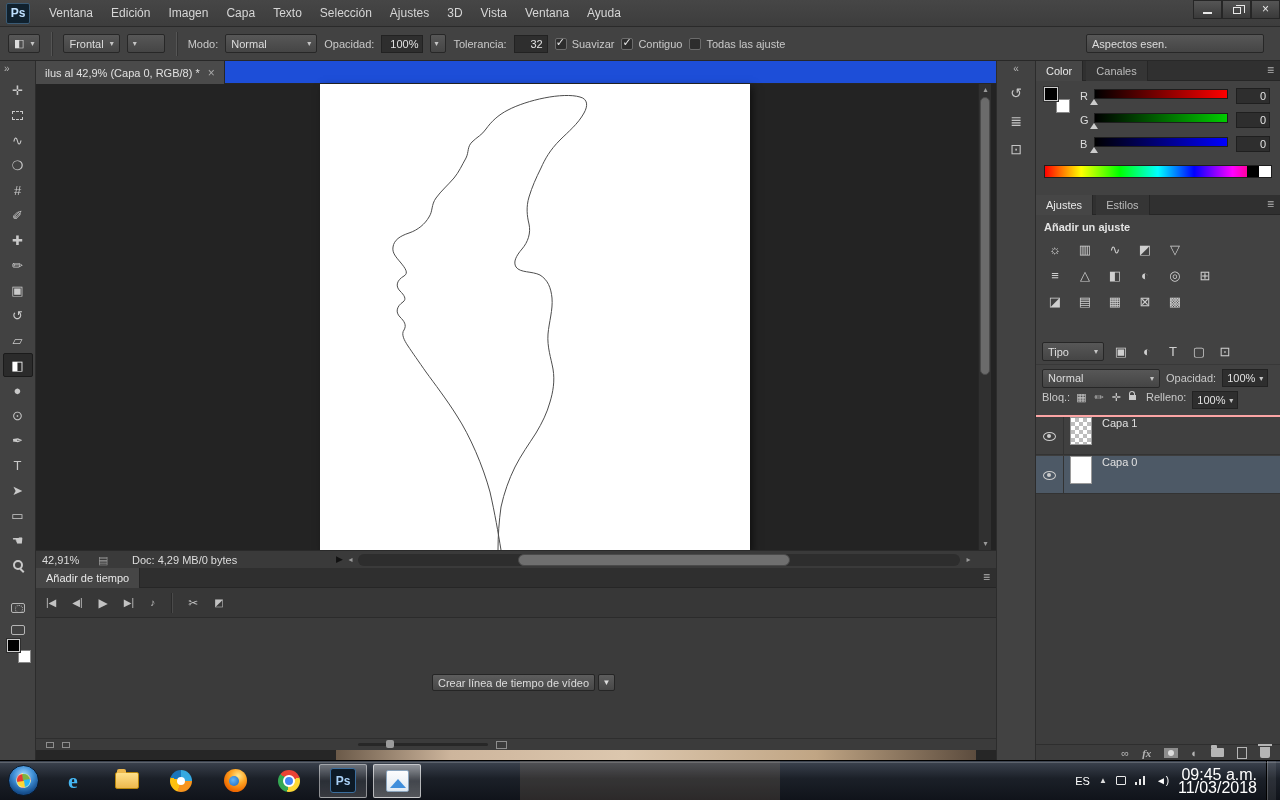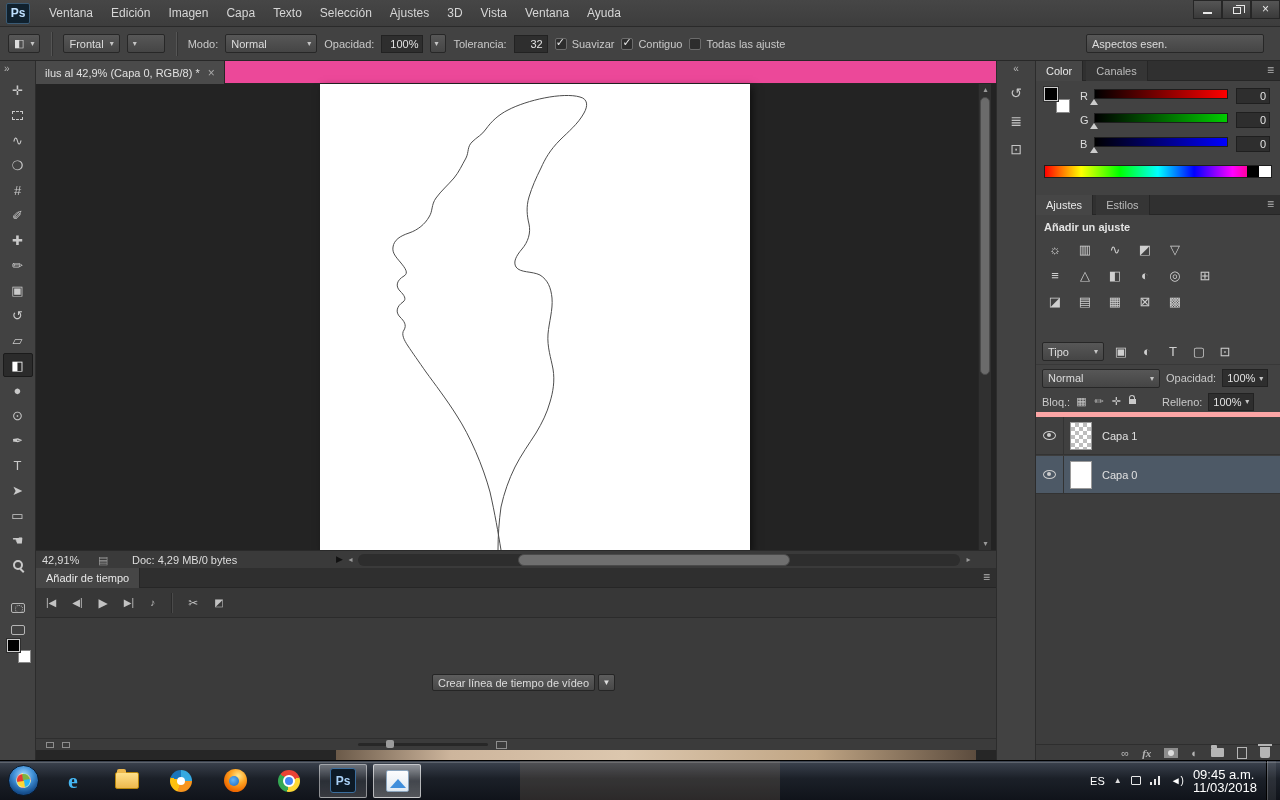--- a/index.html
+++ b/index.html
@@ -35,21 +35,21 @@
   .zoomglass{width:10px;height:10px;border:2px solid #c9c9c9;border-radius:50%;position:relative}
   .zoomglass::after{content:'';position:absolute;width:2px;height:5px;background:#c9c9c9;transform:rotate(-45deg);left:6px;top:6px}
   .swatches{position:absolute;left:7px;top:578px;width:24px;height:24px}
   .sw-bg{position:absolute;right:0;bottom:0;width:13px;height:13px;background:#fff;border:1px solid #888}
   .sw-fg{position:absolute;left:0;top:0;width:13px;height:13px;background:#000;border:1px solid #ccc;box-shadow:0 0 0 1px #2e2e2e}
   .qm{width:14px;height:10px;border:1px solid #b5b5b5;border-radius:2px;position:relative;margin:8px auto 0}
   .qm::after{content:'';position:absolute;left:3px;top:1px;width:6px;height:6px;border:1px dotted #b5b5b5;border-radius:50%}
   .smode{width:14px;height:10px;border:1px solid #b5b5b5;border-radius:2px;margin:12px auto 0}
   
   #docarea{left:36px;top:61px;width:960px;height:507px;background:#232323}
-  #doctabbar{position:absolute;left:0;top:0;width:960px;height:23px;background:#ec4899;border-bottom:1px solid #262626}
+  #doctabbar{position:absolute;left:0;top:0;width:960px;height:23px;background:#1d4ed8;border-bottom:1px solid #262626}
   .doctab{position:absolute;left:0;top:0;height:23px;background:#4a4a4a;border-right:1px solid #262626;display:flex;align-items:center;padding:0 9px;gap:8px;color:#e0e0e0}
   .doctab .x{color:#aaa;font-size:12px}
   #canvasviewport{position:absolute;left:0;top:23px;width:960px;height:466px;background:#232323}
   #canvas{position:absolute;left:284px;top:0;width:430px;height:466px;background:#fff;box-shadow:3px 3px 8px rgba(0,0,0,.55)}
   .vscroll{position:absolute;left:942px;top:0;width:13px;height:466px;background:#303030;border-left:1px solid #262626}
   .vthumb{position:absolute;left:1px;top:13px;width:10px;height:278px;background:#6b6b6b;border:1px solid #4a4a4a;border-radius:5px}
   .scrollarrow{position:absolute;width:13px;height:12px;color:#9a9a9a;font-size:8px;text-align:center;line-height:12px}
   #statusbar{position:absolute;left:0;top:489px;width:960px;height:18px;background:#3a3a3a;border-top:1px solid #2a2a2a}
   .htrack{position:absolute;left:322px;top:3px;width:602px;height:12px;background:#2d2d2d;border-radius:6px}
   .hthumb{position:absolute;left:160px;top:0;width:272px;height:12px;background:#6f6f6f;border:1px solid #4a4a4a;border-radius:6px}
@@ -83,21 +83,21 @@
   .adj{display:inline-flex;width:26px;height:20px;align-items:center;justify-content:center;color:#cfcfcf;font-size:13px}
   .track{position:absolute;height:10px;width:134px;border:1px solid #1d1d1d}
   .track.r{background:linear-gradient(90deg,#000,#f00)}
   .track.g{background:linear-gradient(90deg,#000,#0c0)}
   .track.b{background:linear-gradient(90deg,#000,#00f)}
   .handle{position:absolute;width:0;height:0;border-left:4px solid transparent;border-right:4px solid transparent;border-bottom:6px solid #ccc}
   .chval{position:absolute;width:34px;height:16px;background:#2e2e2e;border:1px solid #1f1f1f;color:#e2e2e2;display:flex;align-items:center;justify-content:flex-end;padding-right:3px}
   .spectrum{position:absolute;left:8px;top:104px;width:228px;height:13px;border:1px solid #1d1d1d;background:linear-gradient(90deg,#f00,#ff0 16%,#0f0 33%,#0ff 50%,#00f 66%,#f0f 83%,#f00)}
   .spec-k{position:absolute;right:12px;top:0;width:12px;height:11px;background:#000}
   .spec-w{position:absolute;right:0;top:0;width:12px;height:11px;background:#fff}
-  .lrow{position:absolute;left:0;width:244px;height:38px;background:#404040;border-bottom:1px solid #333;display:flex;align-items:center}
+  .lrow{position:absolute;left:0;width:244px;height:38px;background:#404040;border-bottom:1px solid #333;display:flex;align-items:flex-start}
   .lrow.selected{background:#4d5966}
   .eyebox{width:28px;height:38px;border-right:1px solid #333;display:flex;align-items:center;justify-content:center}
   .eye{width:13px;height:9px;border:1px solid #ccc;border-radius:50%;position:relative}
   .eye::after{content:'';position:absolute;width:4px;height:4px;background:#ccc;border-radius:50%;top:1px;left:3px}
   .lthumb{width:22px;height:28px;border:1px solid #9a9a9a;background:#fff;margin-left:6px}
   .checker{background:conic-gradient(#bdbdbd 0 25%,#fff 0 50%,#bdbdbd 0 75%,#fff 0) 0 0/8px 8px}
   .lname{margin-left:10px;color:#e0e0e0}
   .icon-lock{width:7px;height:5px;background:#c9c9c9;position:relative;display:inline-block}
   .icon-lock::before{content:'';position:absolute;top:-4px;left:0px;width:4px;height:4px;border:1px solid #c9c9c9;border-bottom:none;border-radius:3px 3px 0 0}
   .icon-mask{width:14px;height:10px;background:#8d8d8d;position:relative;display:inline-block}
@@ -125,21 +125,21 @@
   .ico-ff{width:23px;height:23px;border-radius:50%;background:radial-gradient(circle at 62% 30%,#ffe082 4%,#ffa726 35%,#ef6c00 70%,#d84315);position:relative}
   .ico-ff::after{content:'';position:absolute;left:5px;top:7px;width:10px;height:10px;border-radius:50%;background:radial-gradient(circle at 40% 40%,#64b5f6,#1565c0)}
   .ico-chrome{width:22px;height:22px;border-radius:50%;background:conic-gradient(from -50deg,#ea4335 0 120deg,#fdd835 0 240deg,#34a853 0);position:relative}
   .ico-chrome::after{content:'';position:absolute;left:5px;top:5px;width:8px;height:8px;border-radius:50%;background:#4285f4;border:2px solid #fff}
   .ico-ps{width:26px;height:25px;border-radius:3px;background:#0d1a26;border:1px solid #3b6e9e;color:#a9d1f7;font-weight:bold;font-size:12px;display:flex;align-items:center;justify-content:center}
   .ico-snip{width:23px;height:22px;border-radius:2px;background:linear-gradient(#fdfdfd,#dfe9f2);border:1px solid #8aa4bd;position:relative}
   .ico-snip::after{content:'';position:absolute;left:3px;bottom:3px;border-left:8px solid transparent;border-right:8px solid transparent;border-bottom:9px solid #3f8edb}
   .tray{margin-left:auto;display:flex;align-items:center;gap:9px;color:#fff;padding-right:4px}
   .tray-square{width:10px;height:9px;border:1px solid #e8e8e8;border-radius:1px}
   .bars{width:12px;height:9px;background-image:linear-gradient(#e8e8e8,#e8e8e8),linear-gradient(#e8e8e8,#e8e8e8),linear-gradient(#e8e8e8,#e8e8e8);background-size:2px 3px,2px 6px,2px 9px;background-position:0 100%,4px 100%,8px 100%;background-repeat:no-repeat}
-  .clock{text-align:left;font-size:13px;line-height:13px;color:#fff}
+  .clock{text-align:right;font-size:16px;line-height:13px;color:#fff}
   .showdesk{width:10px;height:40px;background:rgba(255,255,255,.08);border-left:1px solid #000;box-shadow:inset 1px 0 0 rgba(255,255,255,.2)}
 </style>
 </head>
 <body>
 
 <div id="menubar" class="abs">
   <div class="ps-logo">Ps</div>
   <span class="menu-item">Ventana</span>
   <span class="menu-item">Edición</span>
   <span class="menu-item">Imagen</span>
@@ -374,29 +374,29 @@
   </div>
   <div class="abs" style="left:0;top:304px;width:244px;height:26px;display:flex;align-items:center;padding-left:6px;gap:6px">
     <span class="ddl arr" style="width:118px;justify-content:space-between">
         <span>Normal</span>
       </span>
     <span class="lbl">Opacidad:</span>
     <span class="field arr" style="width:46px;justify-content:space-between">
         <span>100%</span>
       </span>
   </div>
-  <div class="abs" style="left:0;top:330px;width:244px;height:26px;display:flex;align-items:center;padding-left:6px;gap:6px;border-bottom:5px solid #fca5a5">
+  <div class="abs" style="left:0;top:330px;width:244px;height:26px;display:flex;align-items:flex-start;padding-left:6px;gap:6px;border-bottom:2px solid #fca5a5">
     <span class="lbl">Bloq.:</span>
     <span class="lockicons">
       <span>▦</span>
       <span>✏</span>
       <span>✛</span>
       <span class="icon-lock"></span>
     </span>
-    <span class="lbl" style="margin-left:20px">Relleno:</span>
+    <span class="lbl" style="margin-left:4px">Relleno:</span>
     <span class="field arr" style="width:46px;justify-content:space-between">
         <span>100%</span>
       </span>
   </div>
   <div class="abs" style="left:0;top:356px;width:244px;height:327px;background:#3d3d3d">
     <div class="lrow" style="top:0">
       <span class="eyebox">
           <span class="eye"></span>
         </span>
       <span class="lthumb checker"></span>

